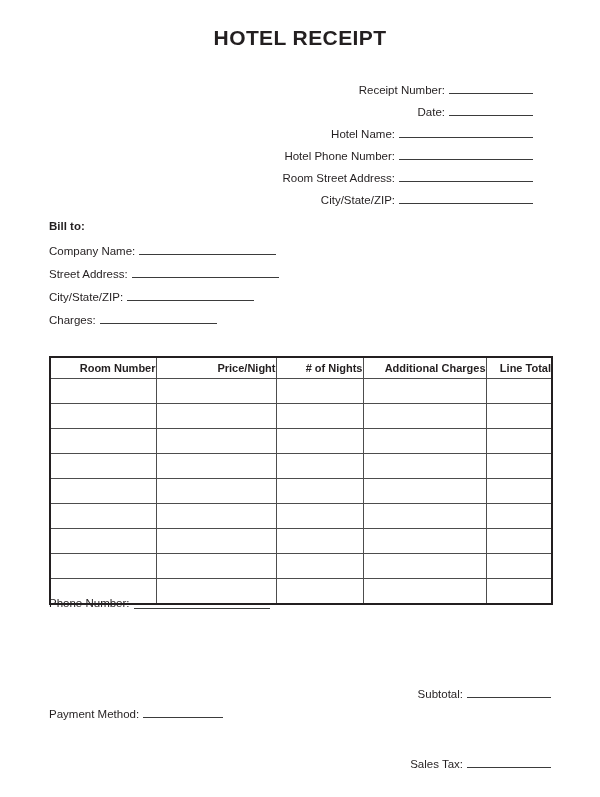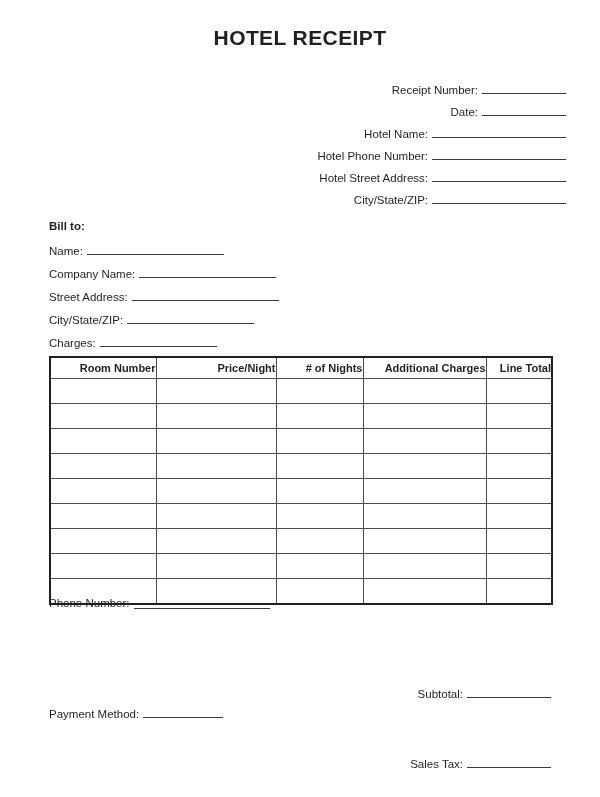--- a/index.html
+++ b/index.html
@@ -31,21 +31,21 @@
     width: 600px;
     text-align: center;
     font-size: 21px;
     font-weight: bold;
     letter-spacing: 0.4px;
   }
 
   
   .header-block {
     position: absolute;
-    left: 64px;
+    left: 31px;
     top: 82px;
     width: 502px;
     text-align: right;
   }
   .hrow {
     display: flex;
     justify-content: flex-end;
     align-items: baseline;
     height: 22px;
     font-size: 11.5px;
@@ -204,35 +204,31 @@
     </div>
     <div class="hrow">
       <span class="lbl">Hotel Name:</span>
       <span class="blank" style="width:134px"></span>
     </div>
     <div class="hrow">
       <span class="lbl">Hotel Phone Number:</span>
       <span class="blank" style="width:134px"></span>
     </div>
     <div class="hrow">
-      <span class="lbl">Hotel Street Address:</span>
+      <span class="lbl">Room Street Address:</span>
       <span class="blank" style="width:134px"></span>
     </div>
     <div class="hrow">
       <span class="lbl">City/State/ZIP:</span>
       <span class="blank" style="width:134px"></span>
     </div>
   </div>
 
   <div class="billto">
     <div class="billto-title">Bill to:</div>
-    <div class="brow">
-      <span class="lbl">Name:</span>
-      <span class="blank" style="width:137px"></span>
-    </div>
     <div class="brow">
       <span class="lbl">Company Name:</span>
       <span class="blank" style="width:137px"></span>
     </div>
     <div class="brow">
       <span class="lbl">Street Address:</span>
       <span class="blank" style="width:147px"></span>
     </div>
     <div class="brow">
       <span class="lbl">City/State/ZIP:</span>

